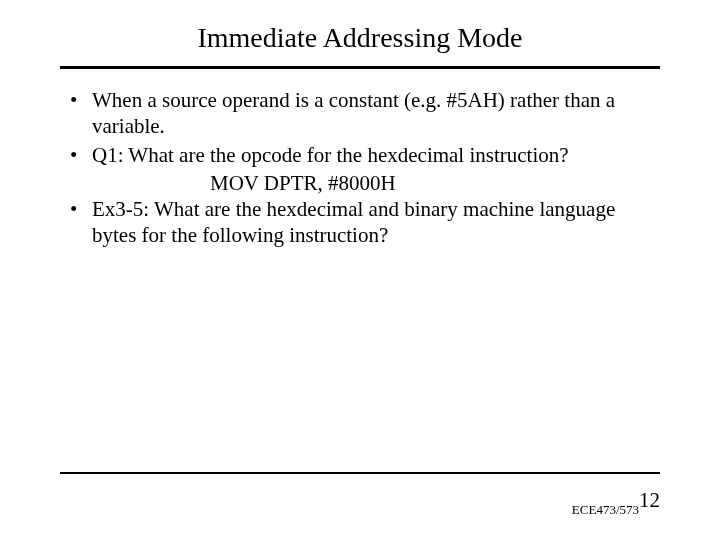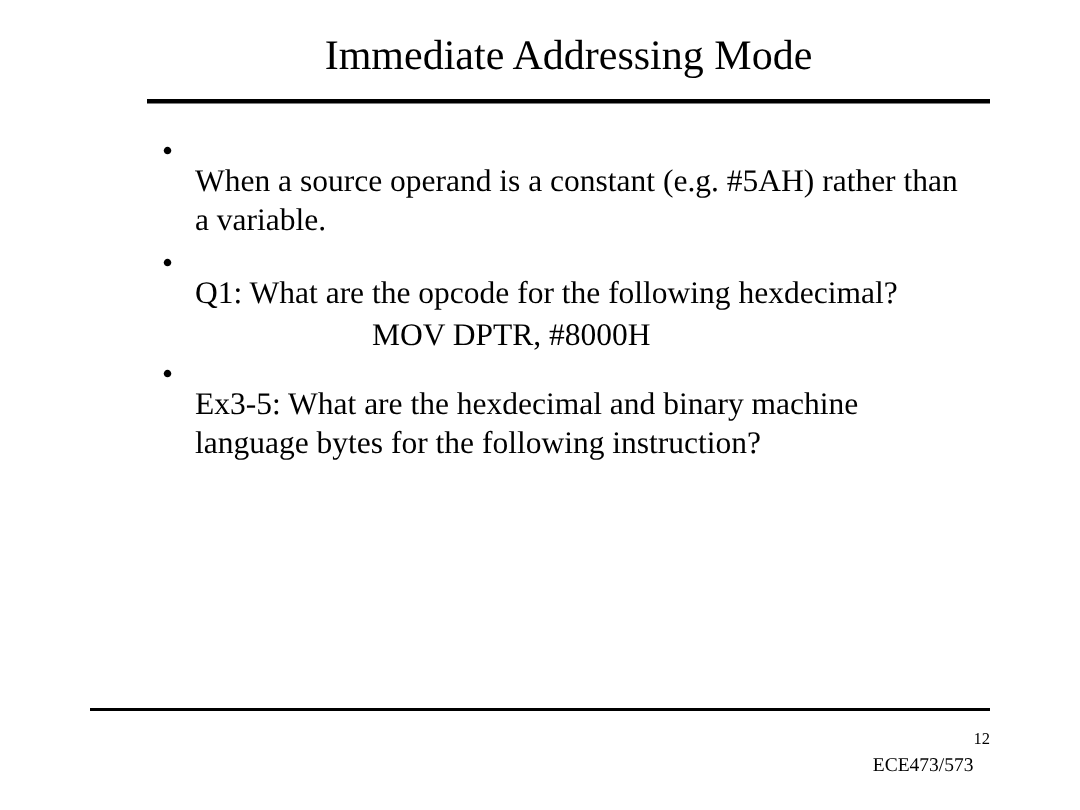--- a/index.html
+++ b/index.html
@@ -9,21 +9,20 @@
     height: 540px;
     background: #fff;
     font-family: "Times New Roman", Times, serif;
     color: #000;
   }
   .slide {
     position: relative;
     width: 720px;
     height: 536px;
     box-sizing: border-box;
-    padding-left: 38px;
   }
   .title {
     text-align: center;
     font-size: 28px;
     padding-top: 22px;
     padding-bottom: 8px;
   }
   .rule-top {
     height: 3px;
     background: #000;
@@ -37,21 +36,20 @@
   .bullet {
     display: flex;
     margin-bottom: 2px;
   }
   .bullet .dot {
     width: 22px;
     flex: 0 0 22px;
   }
   .bullet .txt {
     flex: 1;
-    margin-top: 20px;
   }
   .indent {
     padding-left: 140px;
     font-size: 21px;
     line-height: 1.25;
   }
   .footer-rule {
     position: absolute;
     left: 60px;
     right: 60px;
@@ -67,42 +65,42 @@
     font-size: 13px;
     line-height: 1.25;
     display: flex;
     justify-content: flex-end;
     align-items: flex-start;
   }
   .footer .left {
     white-space: pre-line;
   }
   .footer .right {
-    font-size: 11px;
+    font-size: 21px;
     padding-top: 2px;
   }
 </style>
 </head>
 <body>
 
 <div class="slide">
 
   <div class="title">Immediate Addressing Mode</div>
   <div class="rule-top"></div>
 
   <div class="content">
 
     <div class="bullet">
       <div class="dot">•</div>
       <div class="txt">When a source operand is a constant (e.g. #5AH) rather than a variable.</div>
     </div>
 
     <div class="bullet">
       <div class="dot">•</div>
-      <div class="txt">Q1: What are the opcode for the following hexdecimal?</div>
+      <div class="txt">Q1: What are the opcode for the hexdecimal instruction?</div>
     </div>
 
     <div class="indent">MOV DPTR, #8000H</div>
 
     <div class="bullet">
       <div class="dot">•</div>
       <div class="txt">Ex3-5: What are the hexdecimal and binary machine language bytes for the following instruction?</div>
     </div>
 
 

